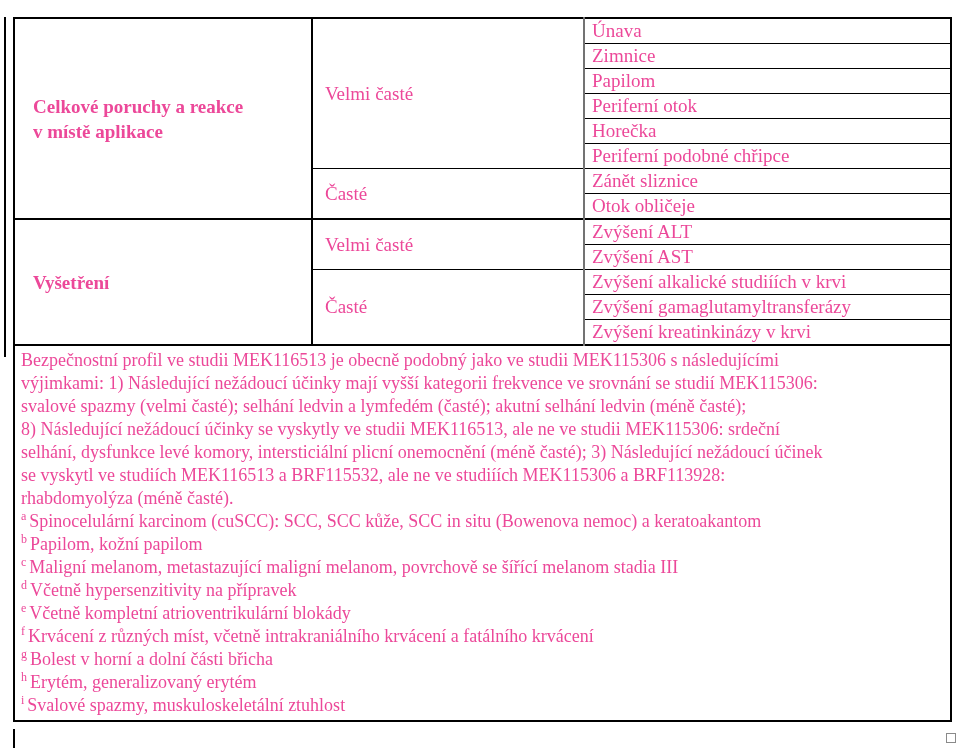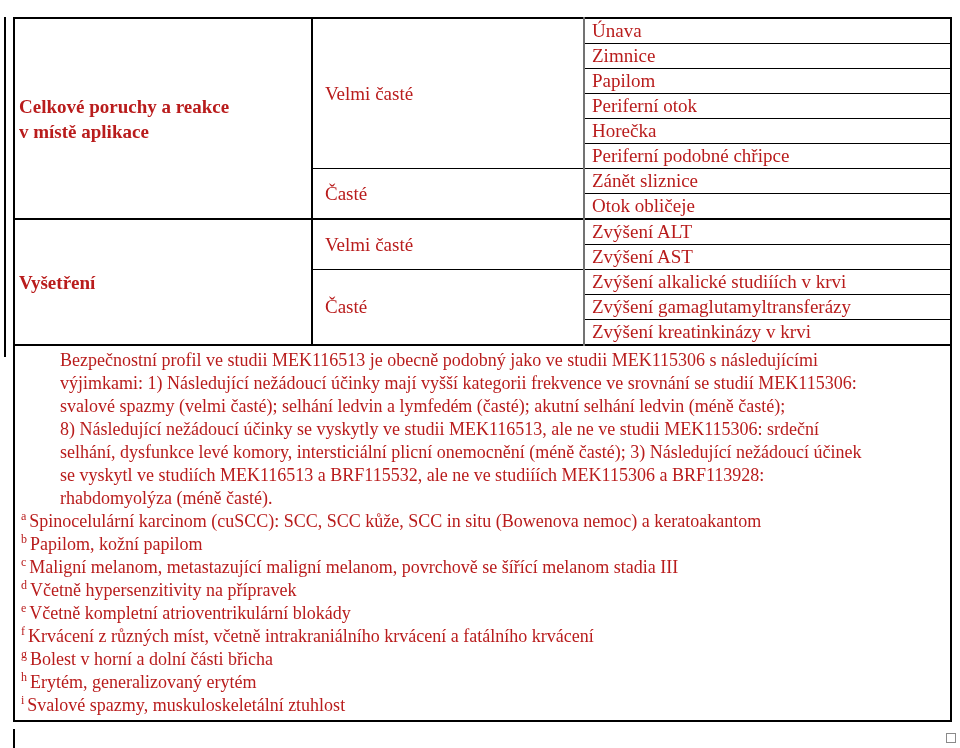--- a/index.html
+++ b/index.html
@@ -24,31 +24,31 @@
   table.adv {
     position: absolute; left: 13px; top: 17px;
     width: 937px;
     border-collapse: collapse;
     border: 2px solid #000;
     table-layout: fixed;
   }
   td {
     border: 1px solid #000;
     font-size: 19px;
-    color: #b91c1c;
+    color: #ec4899;
     vertical-align: middle;
     overflow: hidden;
   }
   col.c1 { width: 298px; }
   col.c2 { width: 272px; }
   col.c3 { width: 367px; }
 
   td.cat {
     font-weight: bold;
-    padding: 2px 8px 2px 4px;
+    padding: 2px 8px 2px 18px;
     white-space: pre-line;
     border-left: 2px solid #000;
     border-right: 2px solid #000;
     line-height: 25px;
   }
   td.freq {
     padding: 2px 8px 2px 12px;
     border-right: 2px solid #737373;
   }
   td.effect {
@@ -64,21 +64,20 @@
     border-left: 2px solid #000;
     border-right: 2px solid #000;
     height: 372px;
     vertical-align: top;
     padding: 3px 6px 3px 6px;
     font-size: 18px;
   }
   .para-line {
     line-height: 23px;
     white-space: nowrap;
-    margin-left: 39px;
   }
   .fn-line {
     line-height: 23px;
     white-space: nowrap;
   }
   .fn-line sup {
     font-size: 12px;
     line-height: 0;
     margin-right: 3px;
   }

